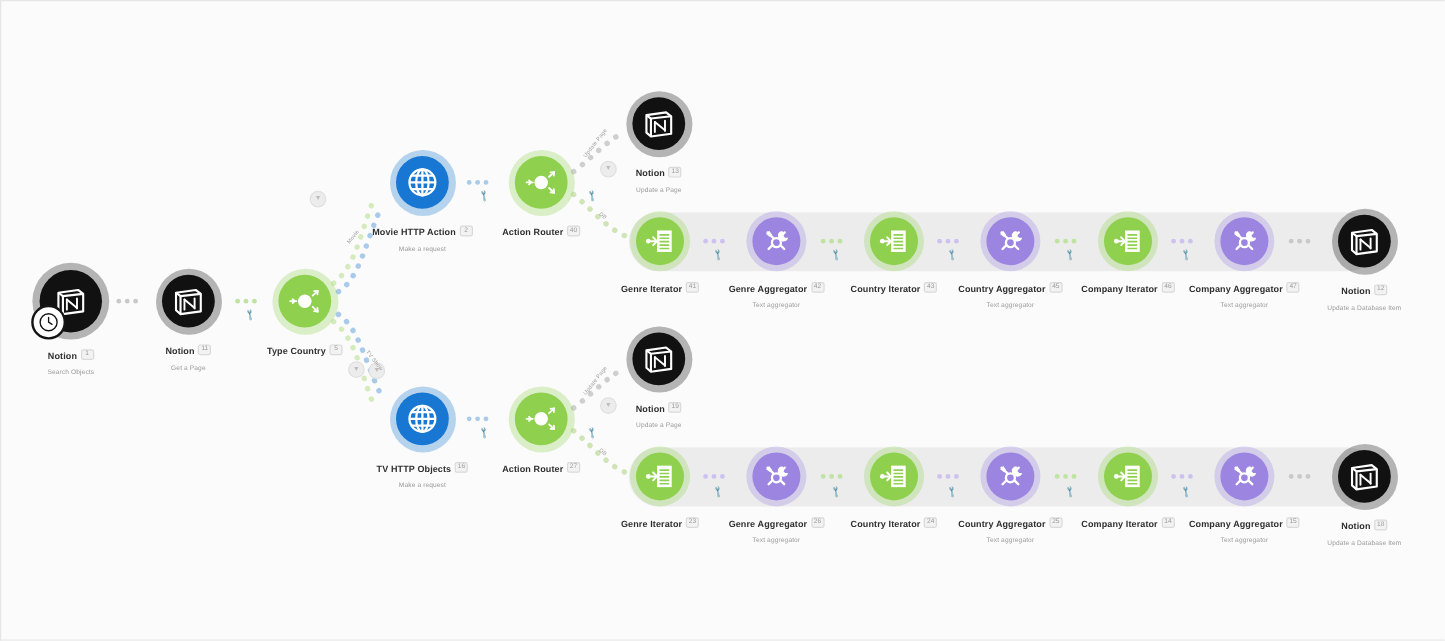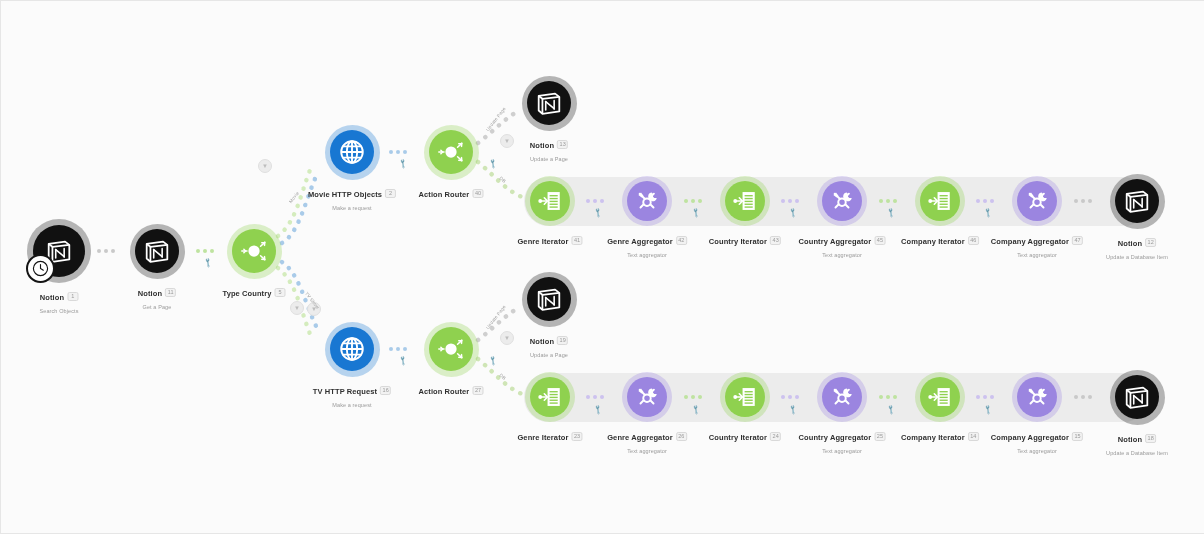--- a/index.html
+++ b/index.html
@@ -316,21 +316,21 @@
       <div class="node node-md" style="left: 352px; top: 152px;">
         <div class="halo h-blue"></div>
         <div class="bulb c-blue">
           <svg width="30" height="30" viewBox="0 0 32 32">
       <circle cx="16" cy="16" r="11.5" fill="none" stroke="#ffffff" stroke-width="2"></circle>
       <ellipse cx="16" cy="16" rx="5.5" ry="11.5" fill="none" stroke="#ffffff" stroke-width="2"></ellipse>
       <path d="M4.5 16 H27.5 M6 10 H26 M6 22 H26 M16 4.5 V27.5" stroke="#ffffff" stroke-width="2" fill="none"></path>
     </svg>
         </div>
       </div>
-      <div class="label" style="left: 352px; top: 185px;"><span class="ttl">Movie HTTP Objects</span><span class="badge">2</span><div class="sub">Make a request</div></div>
+      <div class="label" style="left: 352px; top: 185px;"><span class="ttl">Movie HTTP Action</span><span class="badge">2</span><div class="sub">Make a request</div></div>
       <div class="node node-md" style="left: 451px; top: 152px;">
         <div class="halo h-green"></div>
         <div class="bulb c-green">
           <svg width="30" height="30" viewBox="0 0 32 32">
       <circle cx="16" cy="16" r="6" fill="#ffffff"></circle>
       <g stroke="#ffffff" stroke-width="1.6" fill="none" stroke-linecap="round" stroke-linejoin="round">
         <path d="M3 16 L8.5 16"></path>
               <path d="M7 16 l-1.8 -1.8 M7 16 l-1.8 1.8"></path>
         <path d="M23 11 L27.5 6.8"></path>
               <path d="M27.5 6.8 l-3.2 0.3 M27.5 6.8 l-0.3 3.2"></path>
@@ -488,21 +488,21 @@
       <div class="node node-md" style="left: 352px; top: 349px;">
         <div class="halo h-blue"></div>
         <div class="bulb c-blue">
           <svg width="30" height="30" viewBox="0 0 32 32">
       <circle cx="16" cy="16" r="11.5" fill="none" stroke="#ffffff" stroke-width="2"></circle>
       <ellipse cx="16" cy="16" rx="5.5" ry="11.5" fill="none" stroke="#ffffff" stroke-width="2"></ellipse>
       <path d="M4.5 16 H27.5 M6 10 H26 M6 22 H26 M16 4.5 V27.5" stroke="#ffffff" stroke-width="2" fill="none"></path>
     </svg>
         </div>
       </div>
-      <div class="label" style="left: 352px; top: 382px;"><span class="ttl">TV HTTP Request</span><span class="badge">16</span><div class="sub">Make a request</div></div>
+      <div class="label" style="left: 352px; top: 382px;"><span class="ttl">TV HTTP Objects</span><span class="badge">16</span><div class="sub">Make a request</div></div>
       <div class="node node-md" style="left: 451px; top: 349px;">
         <div class="halo h-green"></div>
         <div class="bulb c-green">
           <svg width="30" height="30" viewBox="0 0 32 32">
       <circle cx="16" cy="16" r="6" fill="#ffffff"></circle>
       <g stroke="#ffffff" stroke-width="1.6" fill="none" stroke-linecap="round" stroke-linejoin="round">
         <path d="M3 16 L8.5 16"></path>
               <path d="M7 16 l-1.8 -1.8 M7 16 l-1.8 1.8"></path>
         <path d="M23 11 L27.5 6.8"></path>
               <path d="M27.5 6.8 l-3.2 0.3 M27.5 6.8 l-0.3 3.2"></path>

